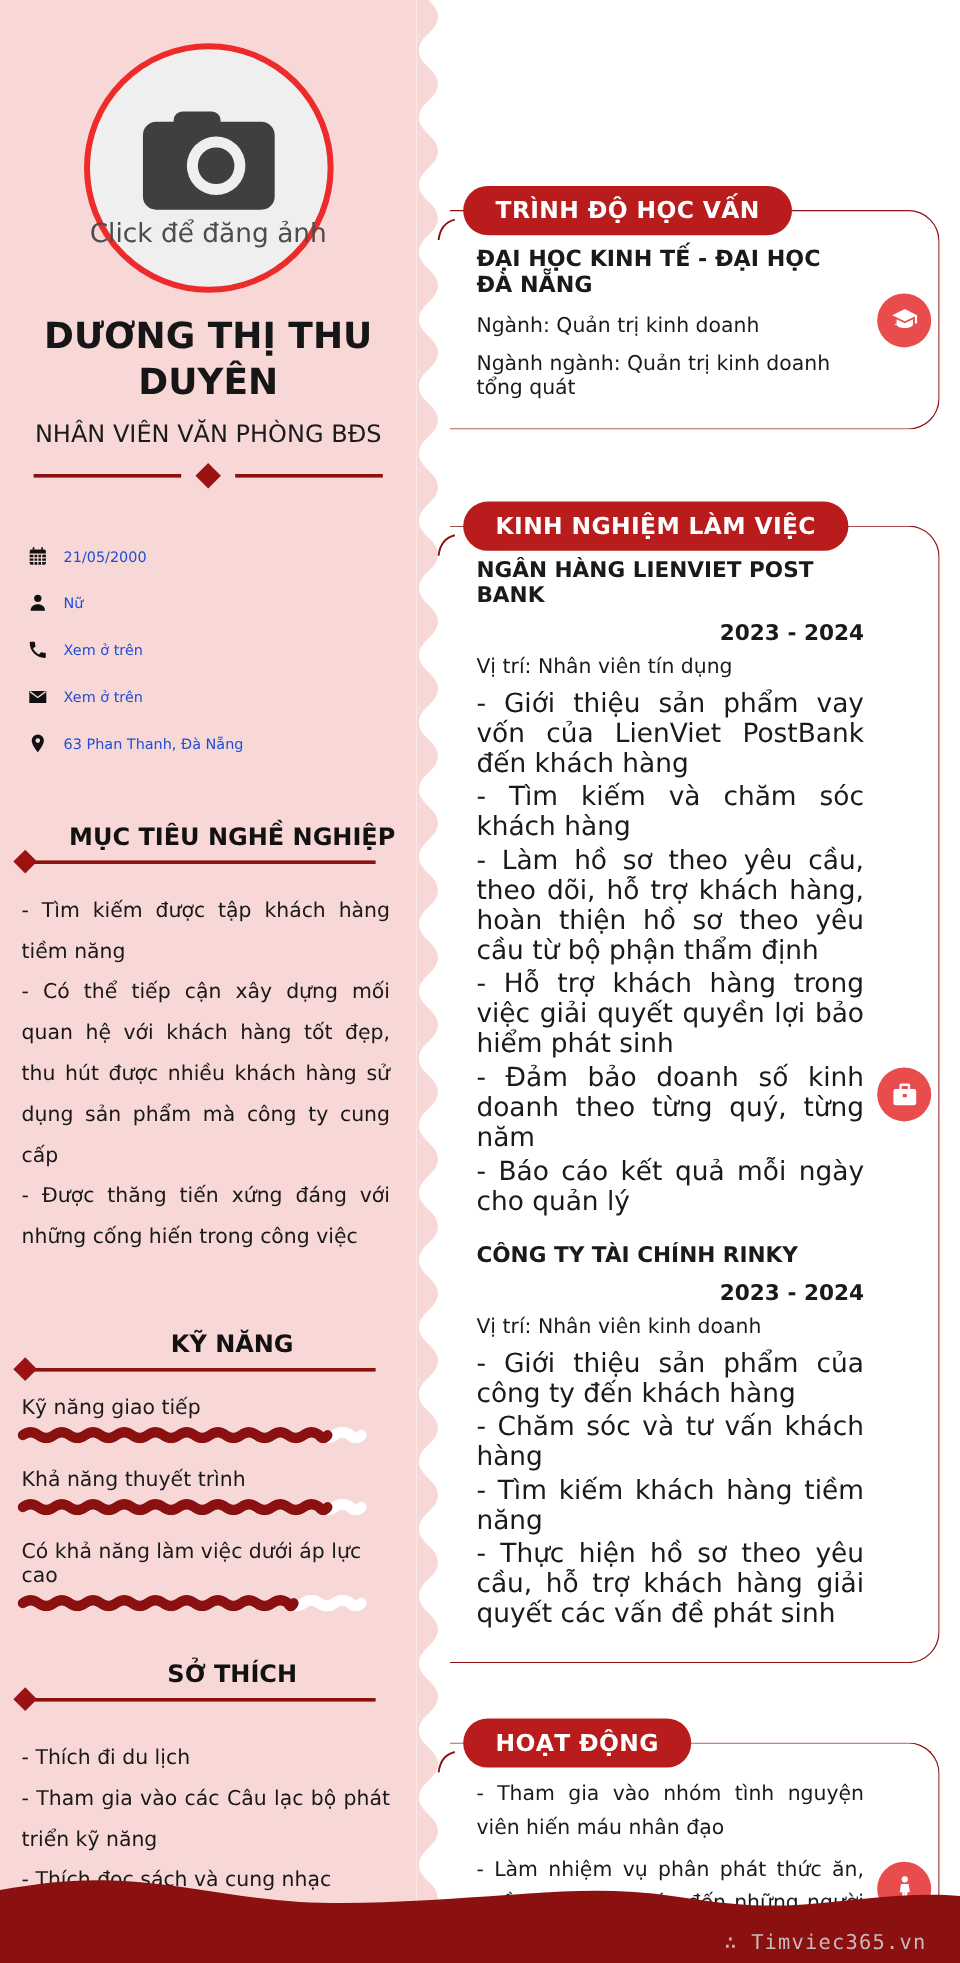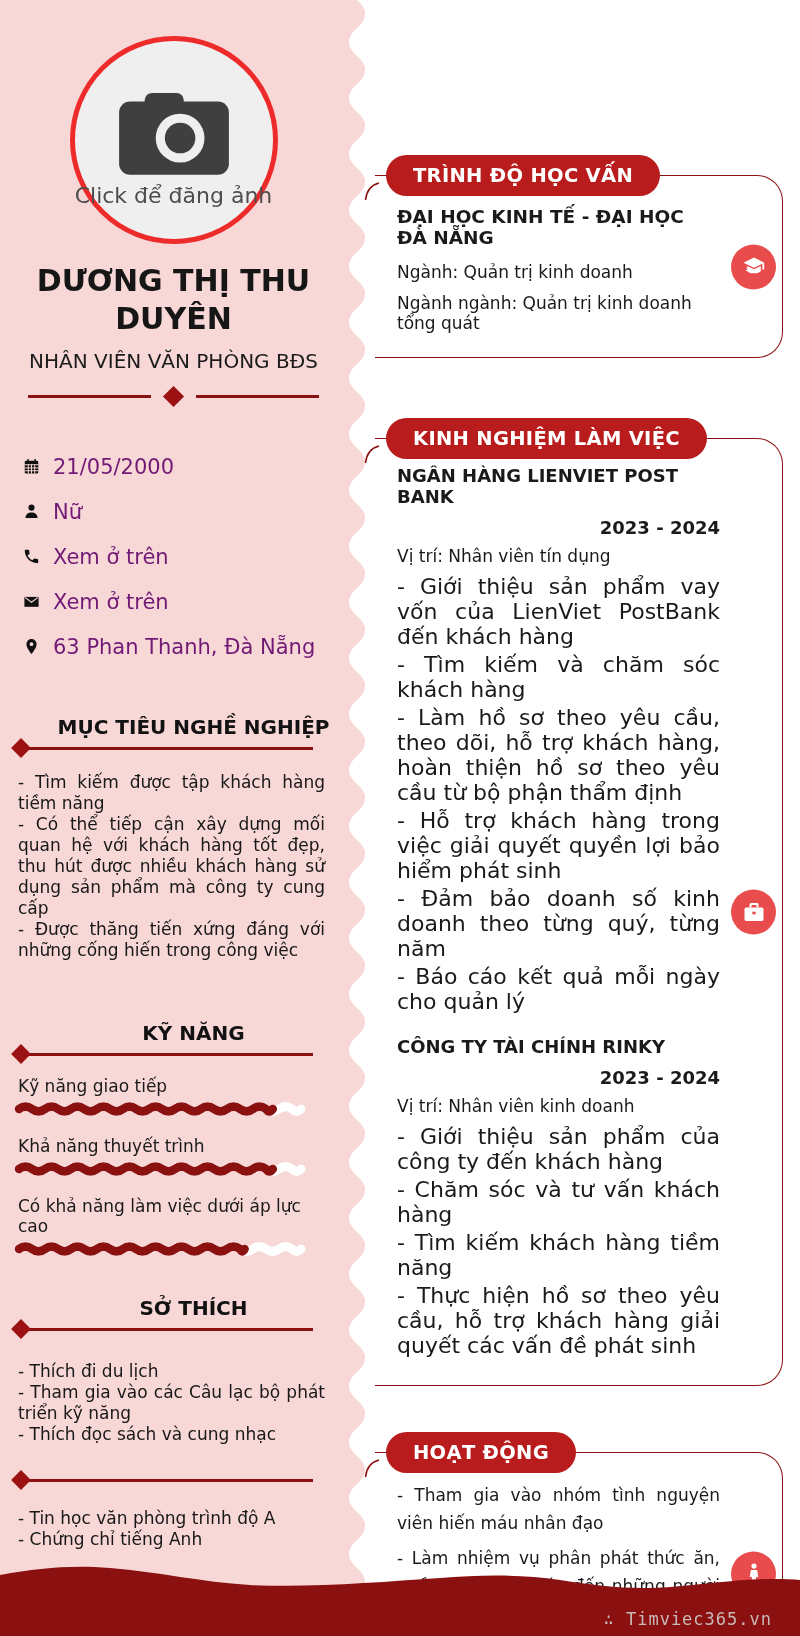--- a/index.html
+++ b/index.html
@@ -19,31 +19,31 @@
   .photo-label { font-size:22px; color:#4d4d4d; margin-top:2px; }
 
   .name { margin:18px 24px 0; font-size:30px; font-weight:bold; text-align:center; line-height:1.28; color:#161616; }
   .subtitle { margin:10px 6px 0; font-size:20px; text-align:center; color:#1b1b1b; }
 
   .divider { margin:16px 28px 0; display:flex; align-items:center; height:16px; }
   .divider .seg { flex:1; height:3px; background:#8b1111; }
   .divider .dia { width:15px; height:15px; background:#9c1212; transform:rotate(45deg); margin:0 15px; flex:none; }
 
   .contact { margin:50px 0 0 22px; }
-  .contact-row { display:flex; align-items:center; margin-bottom:21px; font-size:21px; color:#701a75; }
+  .contact-row { display:flex; align-items:center; margin-bottom:21px; font-size:12px; color:#1d4ed8; }
   .contact-row .cicon { width:18px; height:18px; margin-right:13px; flex:none; display:flex; align-items:center; justify-content:center; }
   .contact-row .cicon svg { width:17px; height:17px; fill:#111; }
 
   .lsec-header { position:relative; margin-top:56px; }
   .lsec-title { font-size:20px; font-weight:bold; text-align:center; color:#121212;padding-left:40px; }
   .lsec-line { position:relative; margin:8px 34px 0 16px; height:3px; background:#8b1111; }
   .lsec-line .dia { position:absolute; left:0; top:50%; width:14px; height:14px; background:#9c1212;
     transform:translate(-2px,-50%) rotate(45deg); }
 
-  .lsec-body { margin:22px 22px 0 18px; font-size:17px; line-height:21px; color:#181818; text-align:justify; }
+  .lsec-body { margin:22px 22px 0 18px; font-size:17px; line-height:34px; color:#181818; text-align:justify; }
   .lsec-body p { margin:0; }
 
   .skill-label { margin:20px 22px 0 18px; font-size:17px; }
   .skill-bar { margin:6px 22px 0 14px; height:14px; }
   .skill-bar svg { display:block; }
 
   
   .right-col { position:absolute; left:375px; top:0; width:408px; }
   .rbox { position:relative; border:1.6px solid #8b1111; border-left:none; border-radius:0 26px 26px 0; background:transparent; }
   .pill { position:absolute; top:-21px; left:11px; height:41px; line-height:41px; background:#b91c1c;

